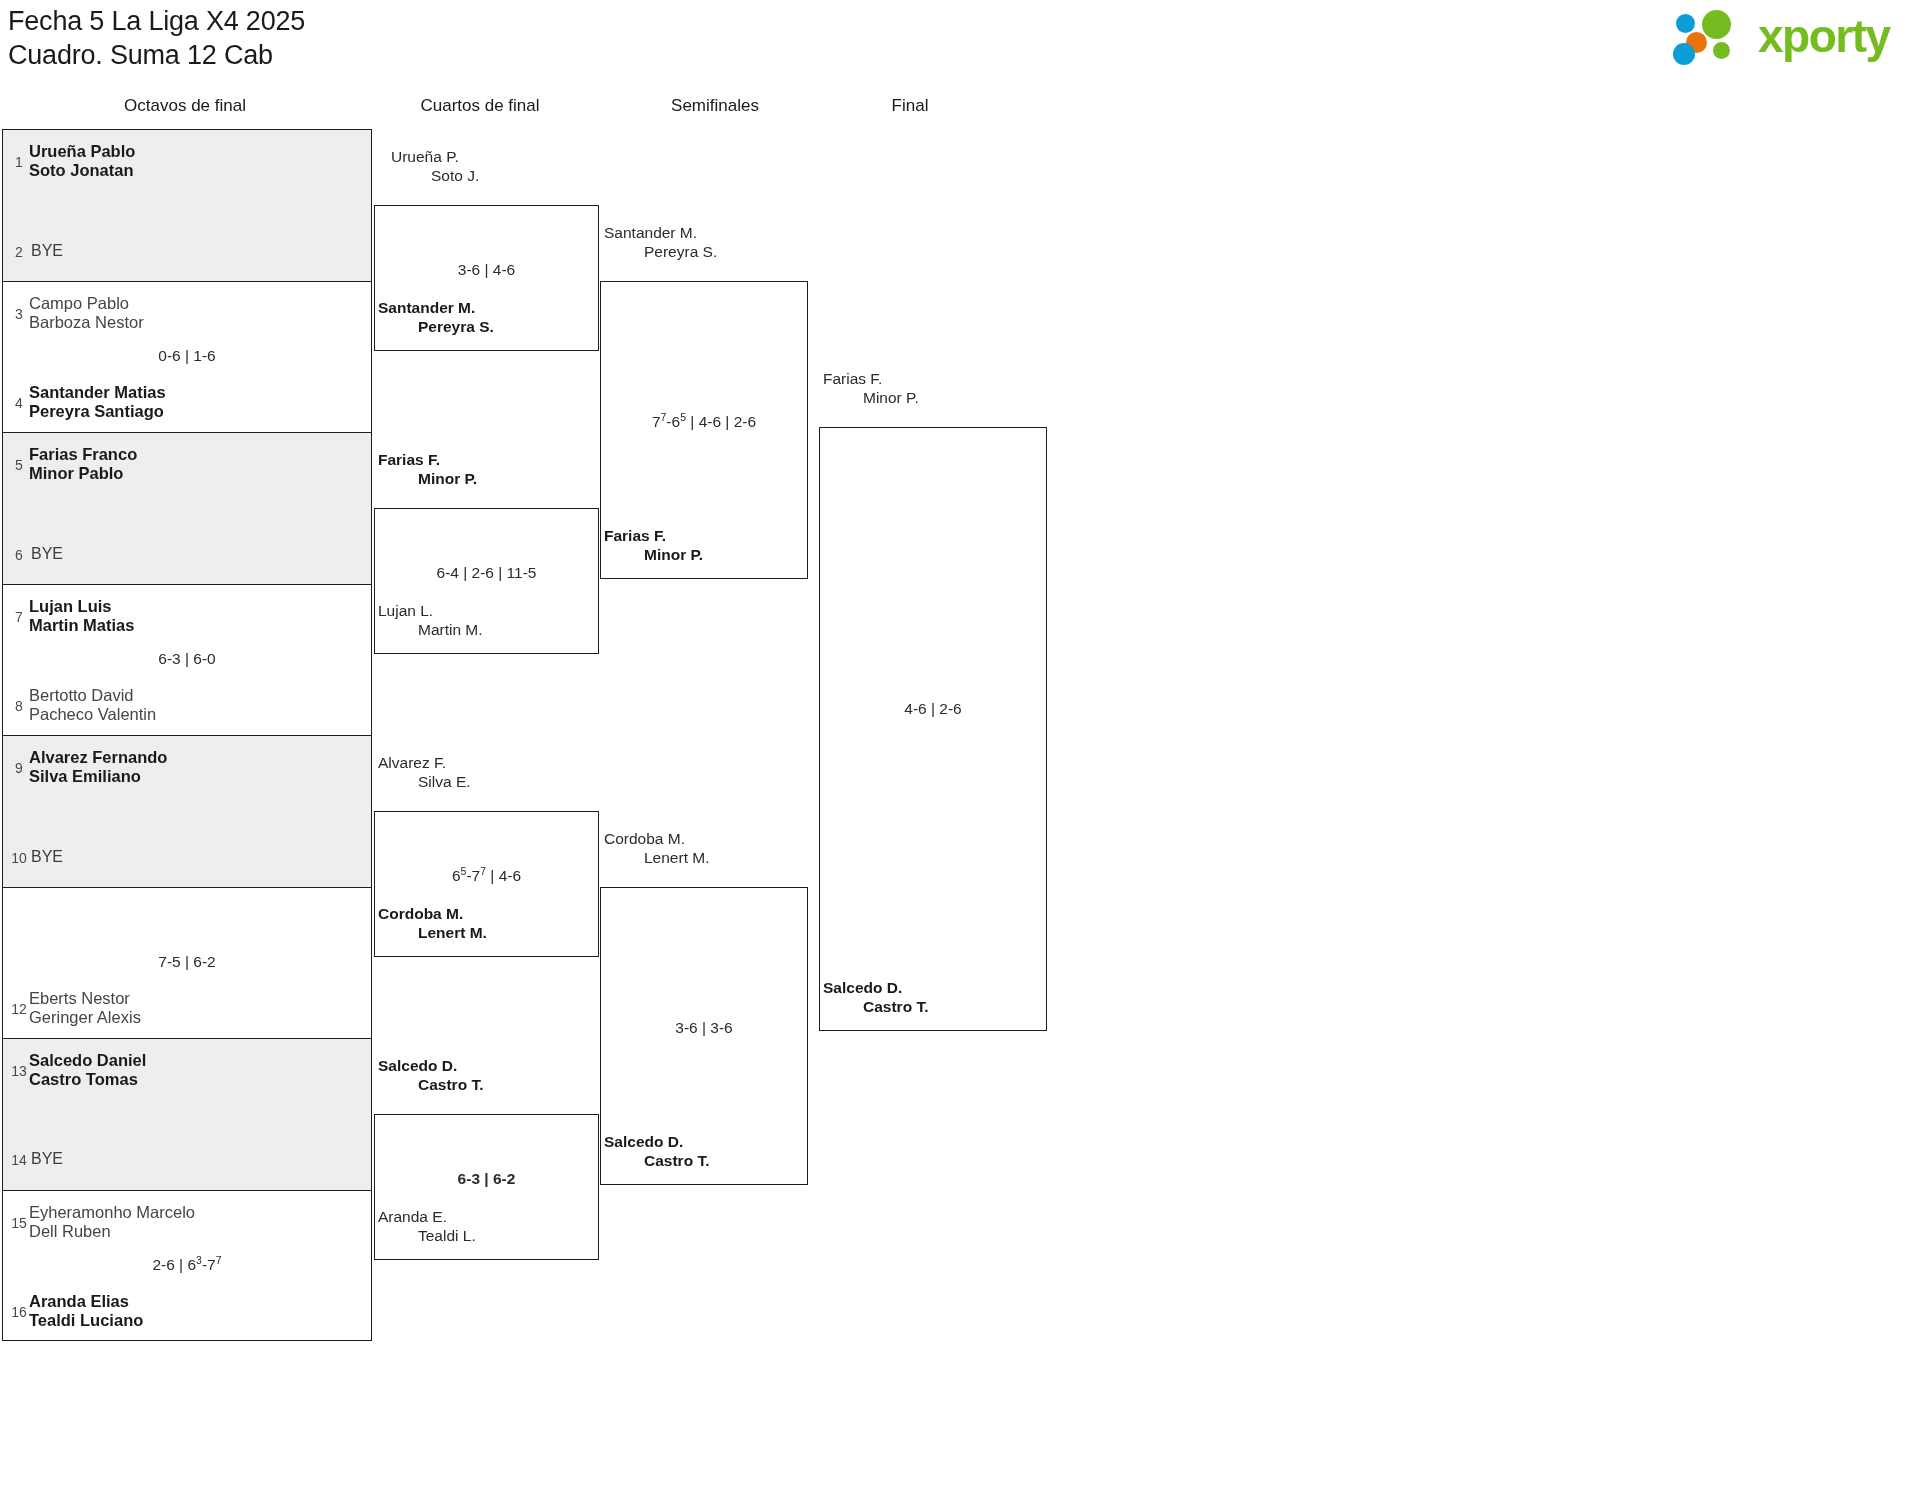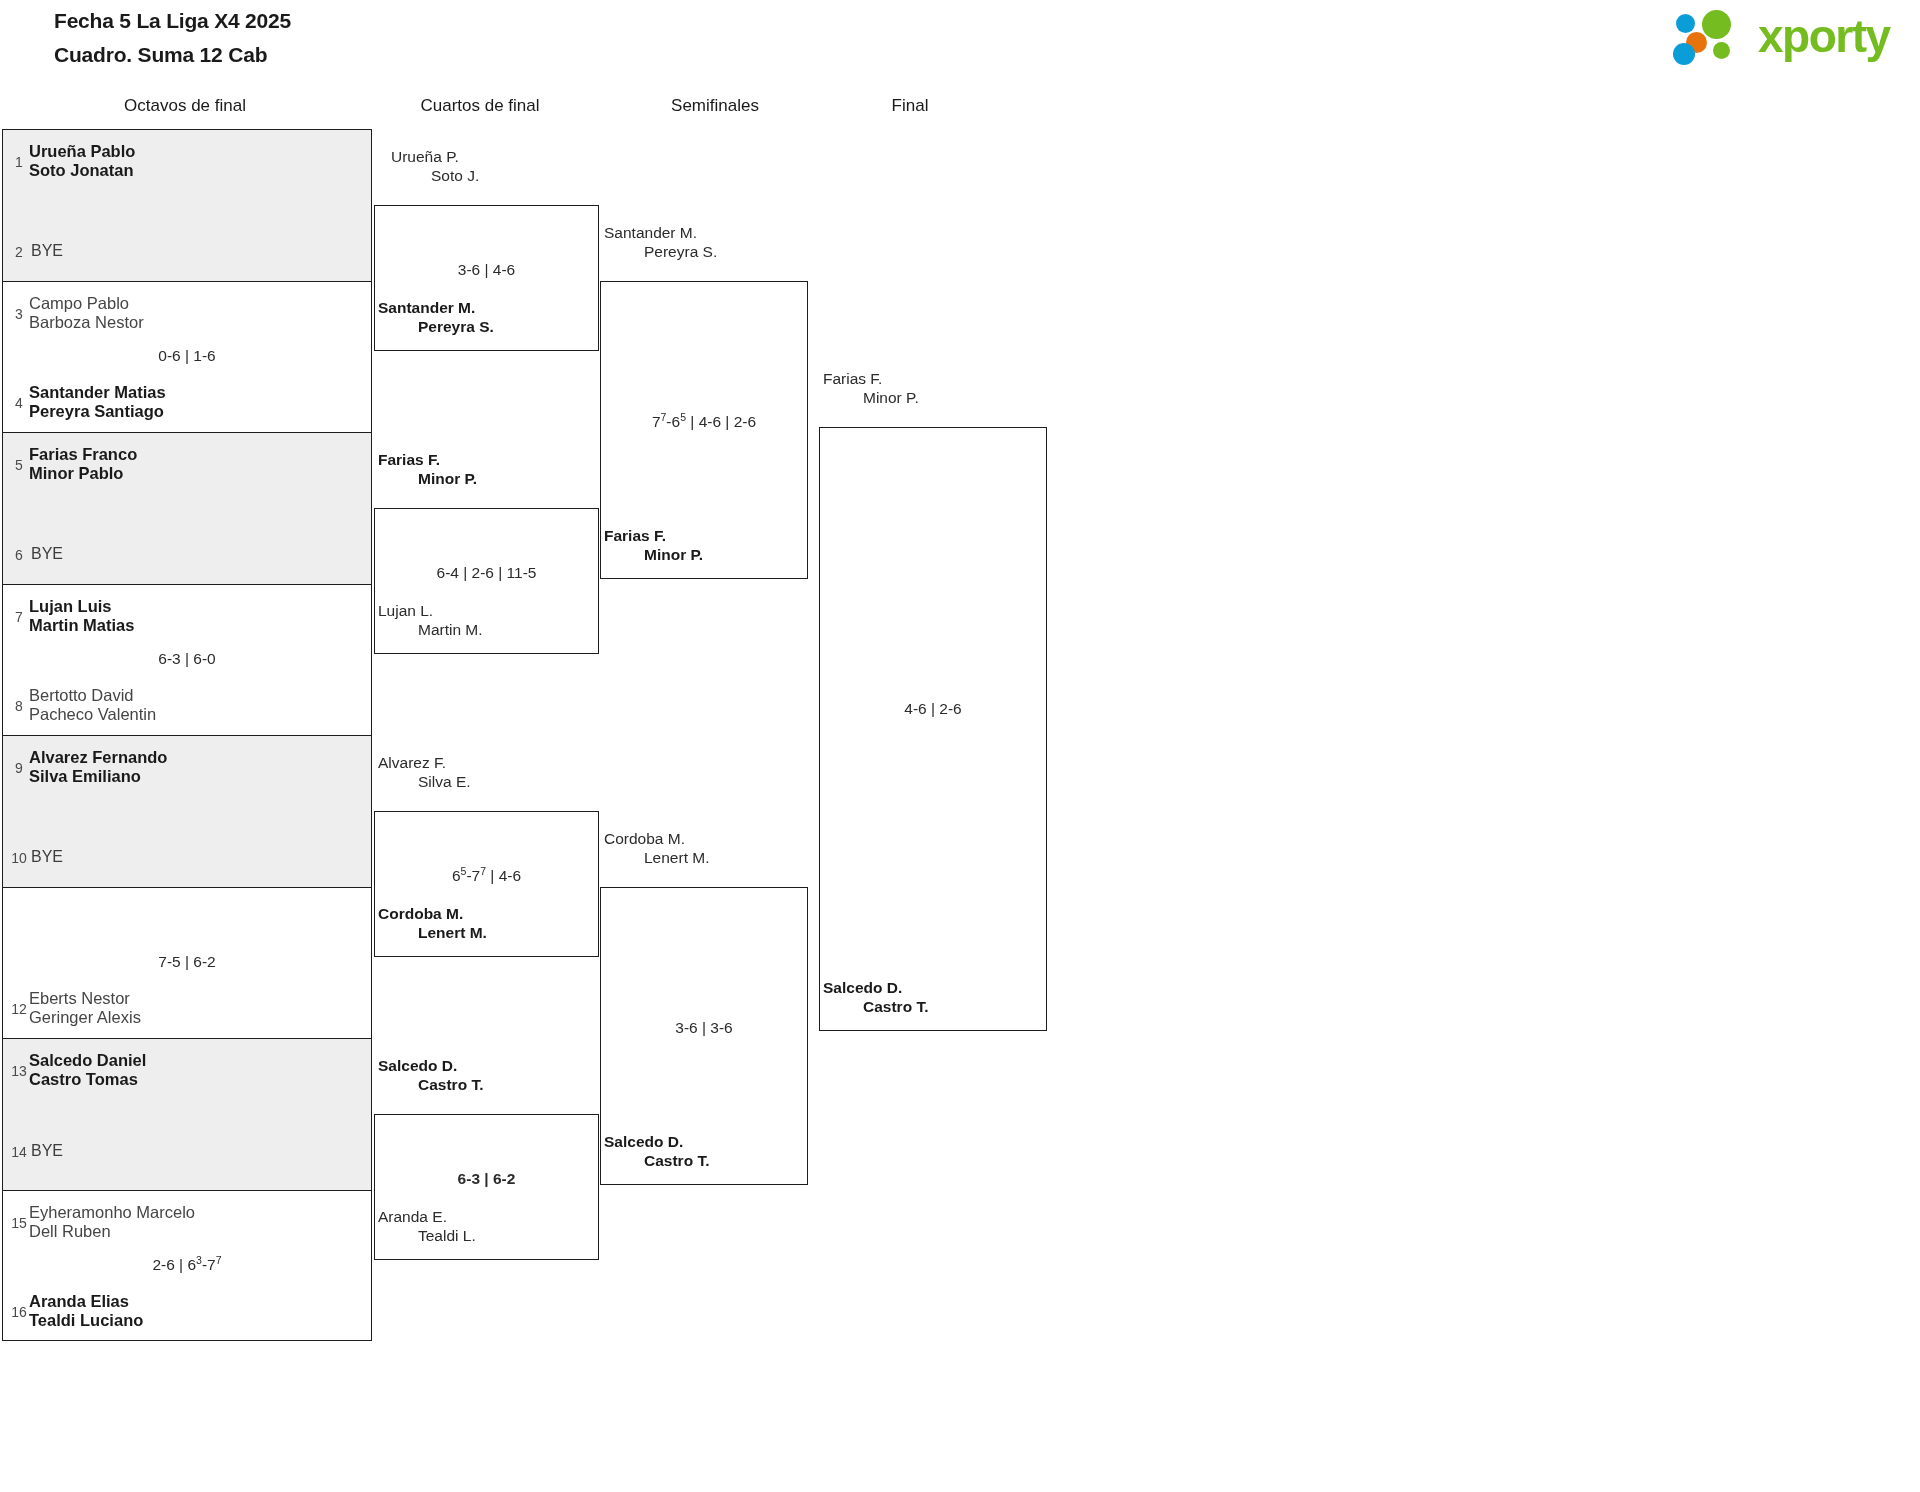--- a/index.html
+++ b/index.html
@@ -9,22 +9,22 @@
     background: #ffffff;
     font-family: "Liberation Sans", sans-serif;
     color: #222222;
     overflow: hidden;
   }
   #root { position: relative; width: 1920px; height: 1492px; }
 
   
   .title-block { position: absolute; left: 8px; top: 4px; }
   .title-line {
-    font-size: 21px; font-weight: 700; line-height: 34px;
-    color: #1a1a1a; letter-spacing: -0.2px; white-space: nowrap; margin-left: 46px;
+    font-size: 27px; font-weight: 400; line-height: 34px;
+    color: #1a1a1a; letter-spacing: -0.2px; white-space: nowrap;
   }
 
   
   .logo { position: absolute; right: 18px; top: 8px; width: 230px; height: 58px; }
   .logo-dots { position: absolute; left: 0; top: 2px; width: 88px; height: 54px; }
   .dot { position: absolute; border-radius: 50%; }
   .logo-word {
     position: absolute; left: 86px; top: 1px;
     font-size: 46px; font-weight: 700; letter-spacing: -1.5px;
     line-height: 54px;
@@ -170,21 +170,21 @@
           <span class="seed">12</span>
           <span class="names lose"><span>Eberts Nestor</span><br><span>Geringer Alexis</span></span>
         </div>
         <div class="r1-score" style="top: 65.75px;">7-5 | 6-2</div>
       </div>
       <div class="r1-block shaded" style="top: 1038px; height: 151.5px;">
         <div class="slot" style="top: 8px;">
           <span class="seed">13</span>
           <span class="names win"><span>Salcedo Daniel</span><br><span>Castro Tomas</span></span>
         </div>
-        <div class="slot" style="top: 89px;">
+        <div class="slot" style="top: 97px;">
           <span class="seed">14</span>
           <span class="bye">BYE</span>
         </div>
       </div>
       <div class="r1-block last" style="top: 1189.5px; height: 151.5px;">
         <div class="slot" style="top: 8px;">
           <span class="seed">15</span>
           <span class="names lose"><span>Eyheramonho Marcelo</span><br><span>Dell Ruben</span></span>
         </div>
         <div class="slot" style="top: 97.5px;">

